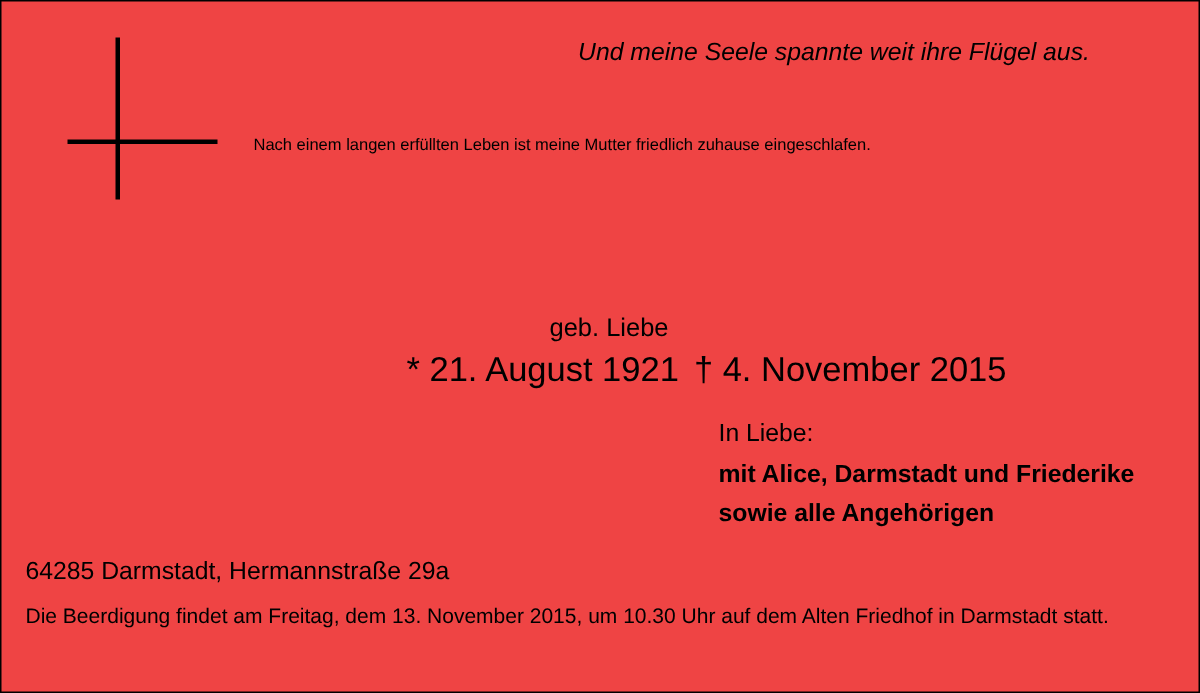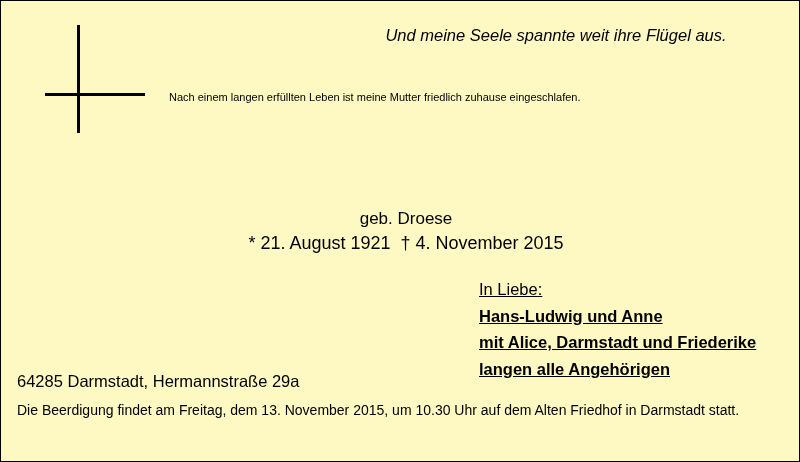--- a/index.html
+++ b/index.html
@@ -9,21 +9,21 @@
   }
   body {
     font-family: "Liberation Sans", sans-serif;
     color: #000000;
   }
   .obituary {
     position: relative;
     width: 800px;
     height: 462px;
     box-sizing: border-box;
-    background: #fef9c3;
+    background: #ef4444;
     border: 1px solid #000000;
     overflow: hidden;
   }
 
   
   .cross {
     position: absolute;
     left: 26px;
     top: 24px;
     width: 110px;
@@ -88,36 +88,35 @@
     top: 208px;
     width: 530px;
     text-align: center;
     font-size: 17px;
   }
   .dates {
     position: absolute;
     left: 140px;
     top: 232px;
     width: 530px;
-    text-align: center;
-    font-size: 18px;
+    text-align: right;
+    font-size: 23px;
   }
   .dates .sep {
     display: inline-block;
     width: 10px;
   }
 
   
   .family {
     position: absolute;
     left: 478px;
     top: 275px;
     font-size: 16.5px;
     line-height: 1.62;
-    text-decoration: underline;
   }
   .family .lead {
     font-weight: normal;
   }
   .family .strong {
     font-weight: bold;
   }
 
   
   .address {
@@ -145,28 +144,27 @@
     <div class="vbar"></div>
     <div class="hbar"></div>
   </div>
 
   <div class="poem">
     <span class="line">Und meine Seele spannte weit ihre Flügel aus.</span>
   </div>
 
   <div class="intro">Nach einem langen erfüllten Leben ist meine Mutter friedlich zuhause eingeschlafen.</div>
 
-  <div class="maiden">geb. Droese</div>
+  <div class="maiden">geb. Liebe</div>
   <div class="dates">
     <span>* 21. August 1921</span><span class="sep"></span><span>† 4. November 2015</span>
   </div>
 
   <div class="family">
     <div class="lead">In Liebe:</div>
-    <div class="strong">Hans-Ludwig und Anne</div>
     <div class="strong">mit Alice, Darmstadt und Friederike</div>
-    <div class="strong">langen alle Angehörigen</div>
+    <div class="strong">sowie alle Angehörigen</div>
   </div>
 
   <div class="address">64285 Darmstadt, Hermannstraße 29a</div>
   <div class="funeral">Die Beerdigung findet am Freitag, dem 13. November 2015, um 10.30 Uhr auf dem Alten Friedhof in Darmstadt statt.</div>
 
 </div>
 
 </body></html>

